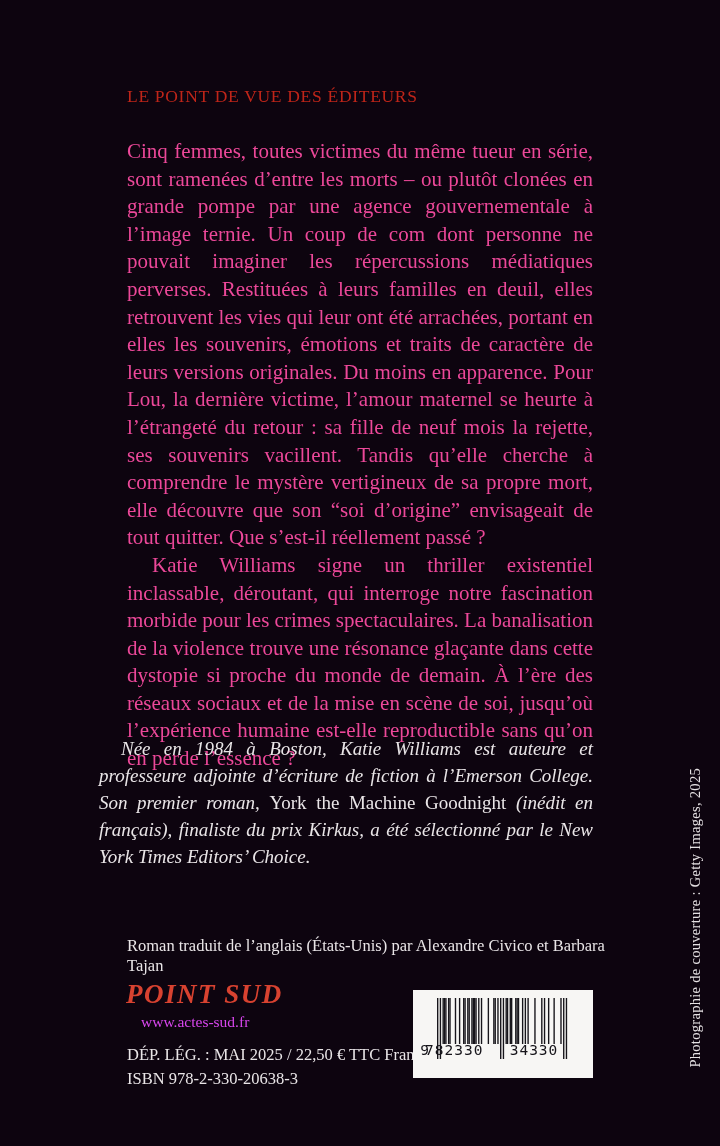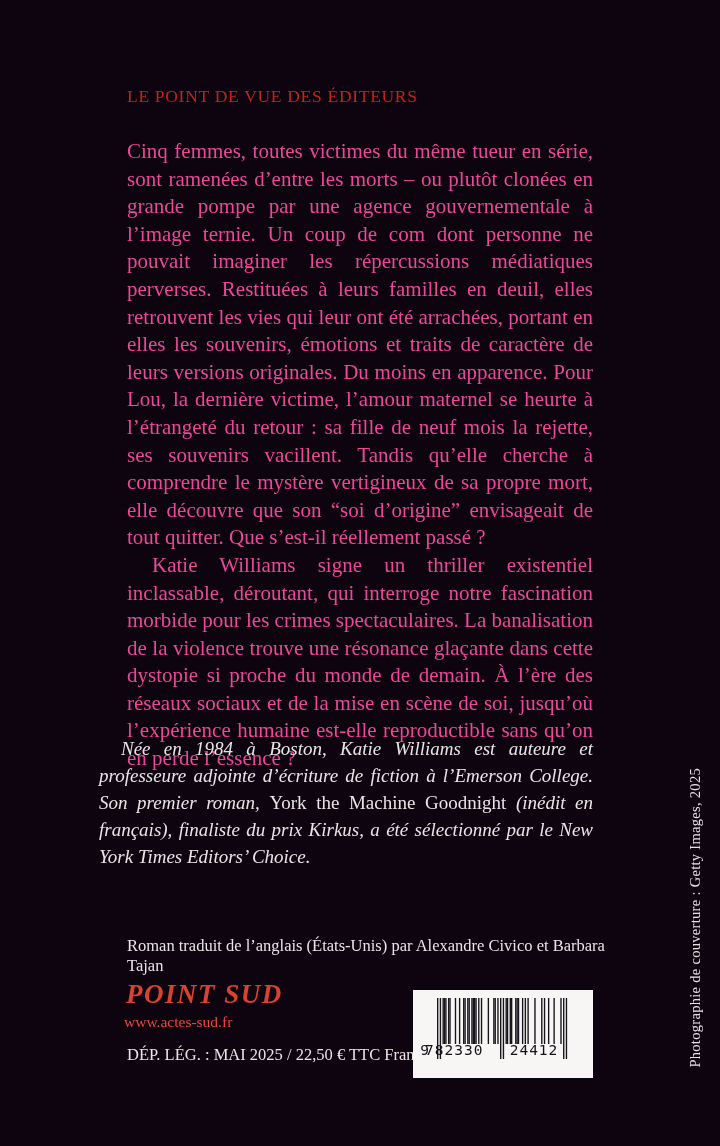--- a/index.html
+++ b/index.html
@@ -43,22 +43,22 @@
     font-size:16.5px;color:#e9e5e7;
   }
   .publisher-name{
     position:absolute;left:126px;top:979px;
     color:#d84230;
     font-size:27px;font-style:italic;font-weight:700;
     letter-spacing:1.5px;
     margin:0;
   }
   .publisher-site{
-    position:absolute;left:124px;top:1013px;
-    font-size:15.5px;color:#ef4444;
+    position:absolute;left:141px;top:1013px;
+    font-size:15.5px;color:#d946ef;
   }
   .legal{
     position:absolute;left:127px;top:1043px;
     font-size:16.5px;line-height:23.5px;color:#e9e5e7;
   }
   .barcode-box{
     position:absolute;left:413px;top:990px;
     width:180px;height:88px;
     background:#f7f6f4;
   }
@@ -95,20 +95,21 @@
   <div class="bio"><span class="bio-first-indent"></span><span>Née en 1984 à Boston, Katie Williams est auteure et professeure adjointe d’écriture de fiction à l’Emerson College. Son premier roman, </span><span class="roman">York the Machine Goodnight</span><span> (inédit en français), finaliste du prix Kirkus, a été sélectionné par le New York Times Editors’ Choice.</span></div>
 
   <div class="translation">Roman traduit de l’anglais (États-Unis) par Alexandre Civico et Barbara Tajan</div>
 
   <div class="publisher-name">POINT SUD</div>
 
   <div class="publisher-site">www.actes-sud.fr</div>
 
   <div class="legal">
     <div>DÉP. LÉG. : MAI 2025 / 22,50 € TTC France</div>
+    <div>ISBN 978-2-330-20638-3</div>
   </div>
 
   <div class="barcode-box">
     <svg id="barcode-svg" width="180" height="88" viewBox="0 0 180 88">
         <rect x="24.00" y="8" width="1.37" height="61" fill="#16141a"></rect>
         <rect x="26.74" y="8" width="1.37" height="61" fill="#16141a"></rect>
         <rect x="29.48" y="8" width="1.37" height="46" fill="#16141a"></rect>
         <rect x="30.85" y="8" width="1.37" height="46" fill="#16141a"></rect>
         <rect x="32.22" y="8" width="1.37" height="46" fill="#16141a"></rect>
         <rect x="34.96" y="8" width="1.37" height="46" fill="#16141a"></rect>
@@ -146,19 +147,19 @@
         <rect x="130.86" y="8" width="1.37" height="46" fill="#16141a"></rect>
         <rect x="134.97" y="8" width="1.37" height="46" fill="#16141a"></rect>
         <rect x="140.45" y="8" width="1.37" height="46" fill="#16141a"></rect>
         <rect x="147.30" y="8" width="1.37" height="46" fill="#16141a"></rect>
         <rect x="150.04" y="8" width="1.37" height="61" fill="#16141a"></rect>
         <rect x="152.78" y="8" width="1.37" height="61" fill="#16141a"></rect>
       </svg>
     <div class="barcode-digits">
       <span class="bc-9">9</span>
       <span class="bc-left">782330</span>
-      <span class="bc-right">24412</span>
+      <span class="bc-right">34330</span>
     </div>
   </div>
 
   <div class="photo-credit">Photographie de couverture : Getty Images, 2025</div>
 
 </div>
 
 </body></html>

